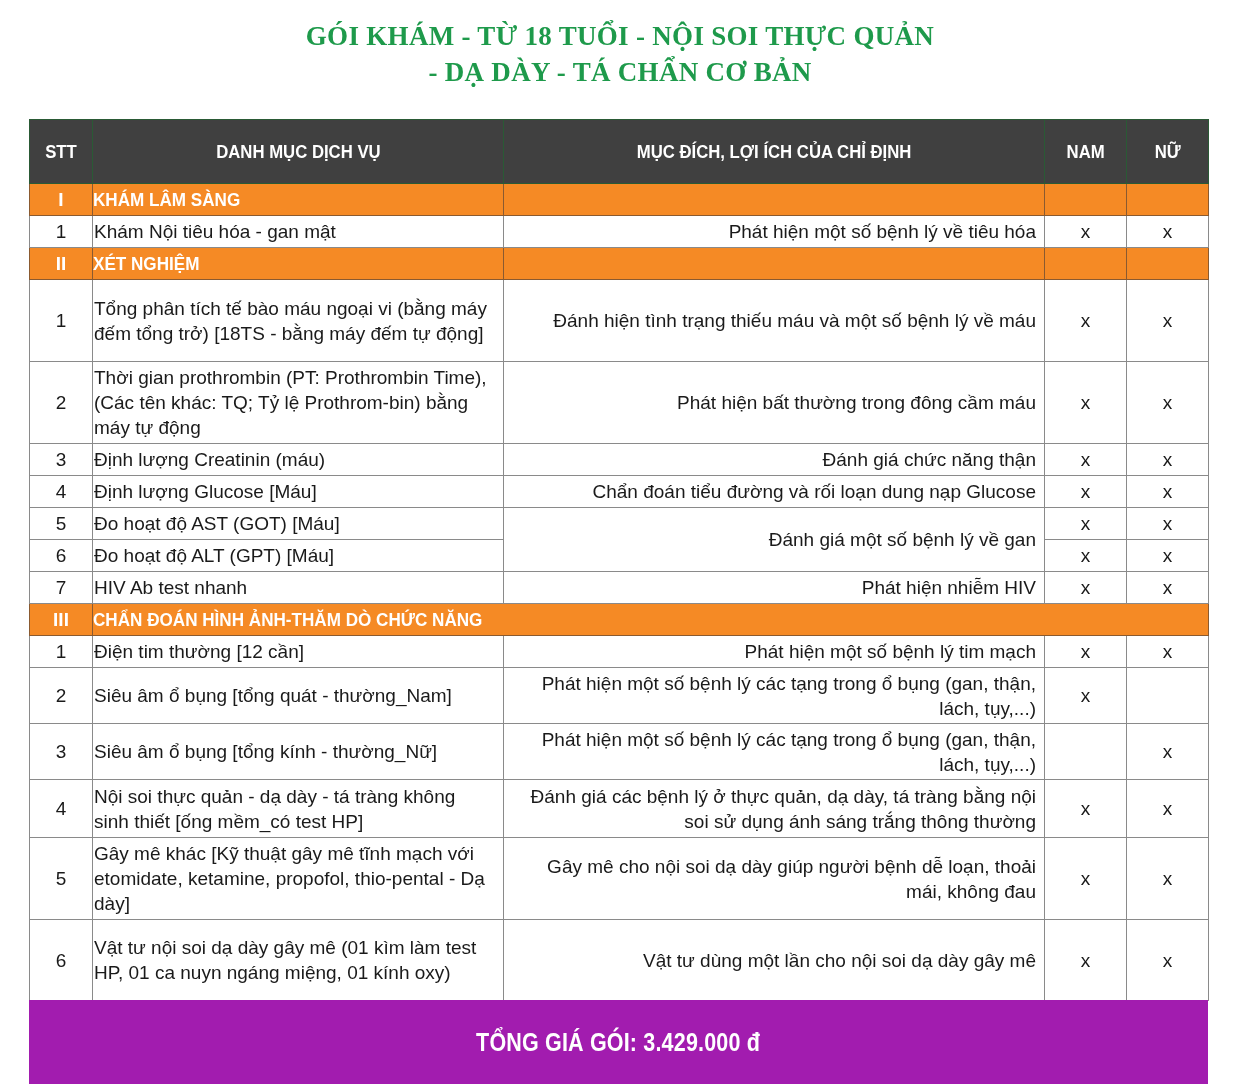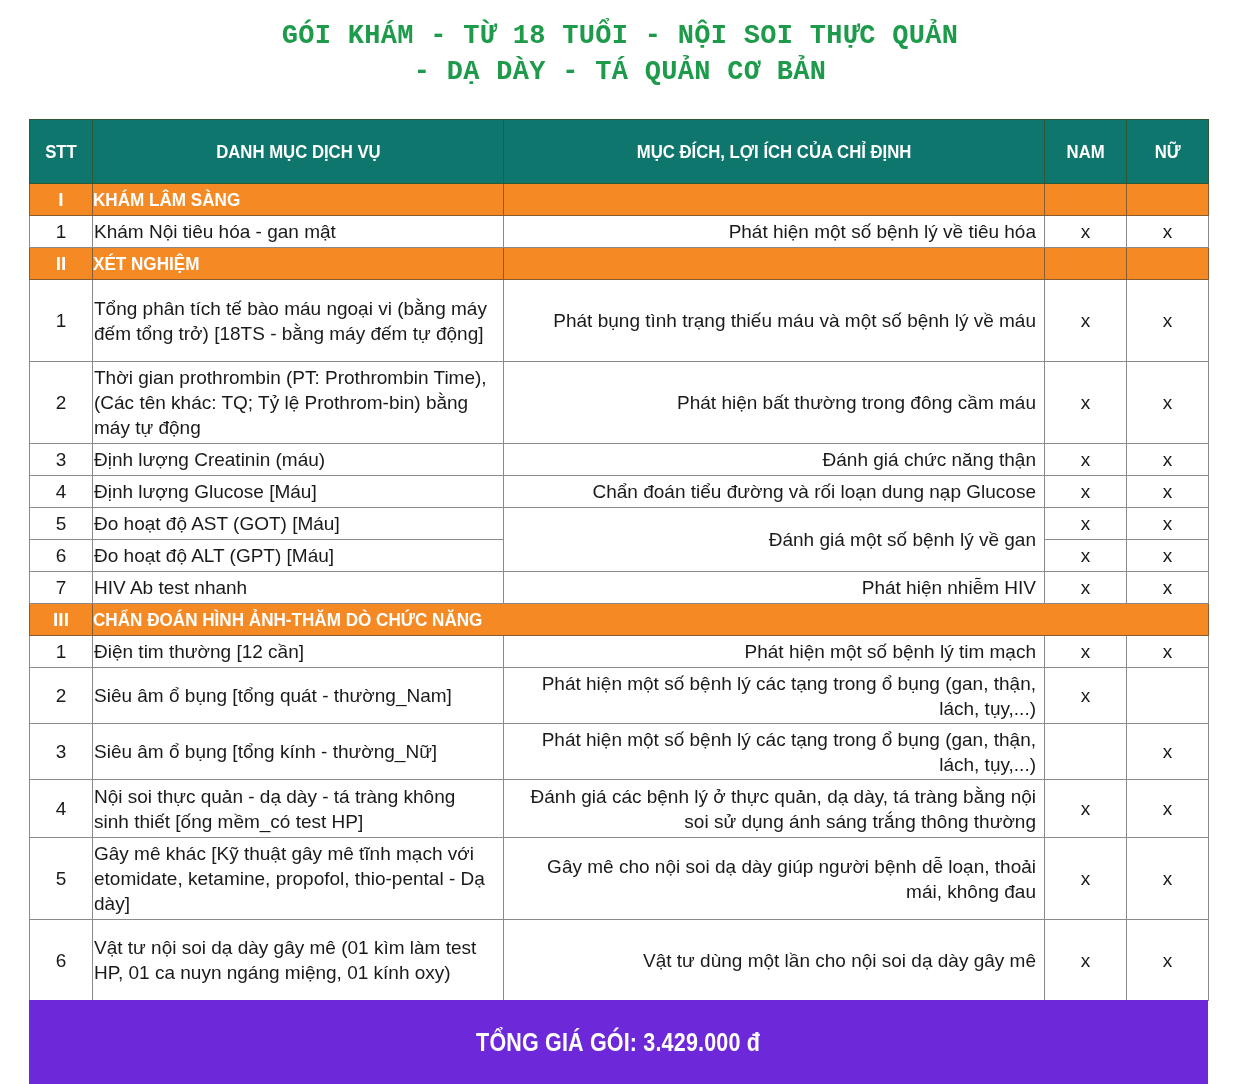--- a/index.html
+++ b/index.html
@@ -1,50 +1,50 @@
 <!DOCTYPE html>
 <html><head>
   <meta charset="utf-8">
   <style>
     html, body { margin:0; padding:0; background:#ffffff; }
     body { width:1240px; height:1084px; position:relative; overflow:hidden;
            font-family:"Liberation Sans", sans-serif; }
     .title { position:absolute; left:0; top:18px; width:1240px; text-align:center;
-             color:#1e9a4b; font-family:Liberation Mono, monospace; font-weight:bold;
+             color:#1e9a4b; font-family:Liberation Serif, serif; font-weight:bold;
              font-size:27px; line-height:36px; letter-spacing:0.3px; }
     .tbl { position:absolute; left:29px; top:119px; width:1179px; }
     table { border-collapse:collapse; width:1179px; table-layout:fixed; }
     td, th { border:1px solid #8a8a8a; padding:0; vertical-align:middle; }
     col.c1 { width:63px; } col.c2 { width:411px; } col.c3 { width:541px; }
     col.c4 { width:82px; } col.c5 { width:82px; }
-    thead th { background:#0f766e; color:#ffffff; font-weight:bold; font-size:19px;
+    thead th { background:#404040; color:#ffffff; font-weight:bold; font-size:19px;
                height:63px; border-color:#2a5a35; font-family:"Liberation Sans", sans-serif;
                transform-origin:center; }
     thead th span { display:inline-block; transform:scaleX(0.88); }
     tr.sec td { background:#f58a25; color:#ffffff; font-weight:bold; font-size:19px;
                 height:31px; border-color:#8a5a30; }
     tr.sec td.num { text-align:center; }
     tr.sec td.lbl { }
     tr.sec td.lbl span { display:inline-block; transform:scaleX(0.9); transform-origin:left; white-space:nowrap; }
     tr.item td { background:#ffffff; color:#1a1a1a; font-size:19px; line-height:25px; }
     tr.item td.num { text-align:center; }
     tr.item td.name { padding:0 8px 0 1px; }
     tr.item td.purpose { padding:0 8px 0 8px;text-align:right; }
     tr.item td.mark { text-align:center; }
     .footer { position:absolute; left:29px; top:1000px; width:1179px; height:84px;
-              background:#6d28d9; display:flex; align-items:center; justify-content:center; }
+              background:#a21caf; display:flex; align-items:center; justify-content:center; }
     .footer span { color:#ffffff; font-weight:bold; font-size:25px; display:inline-block;
                    transform:scaleX(0.86); letter-spacing:0.2px; }
   </style>
 </head>
 <body>
 
 <div class="title">
   <div>GÓI KHÁM - TỪ 18 TUỔI - NỘI SOI THỰC QUẢN</div>
-  <div>- DẠ DÀY - TÁ QUẢN CƠ BẢN</div>
+  <div>- DẠ DÀY - TÁ CHẨN CƠ BẢN</div>
 </div>
 
 <div class="tbl">
   <table>
     <colgroup>
         <col class="c1">
         <col class="c2">
         <col class="c3">
         <col class="c4">
         <col class="c5">
@@ -78,21 +78,21 @@
       <tr class="sec">
         <td class="num">II</td>
         <td class="lbl"><span>XÉT NGHIỆM</span></td>
         <td></td>
           <td></td>
           <td></td>
       </tr>
       <tr class="item" style="height:82px">
         <td class="num">1</td>
         <td class="name">Tổng phân tích tế bào máu ngoại vi (bằng máy đếm tổng trở) [18TS - bằng máy đếm tự động]</td>
-        <td class="purpose">Phát bụng tình trạng thiếu máu và một số bệnh lý về máu</td>
+        <td class="purpose">Đánh hiện tình trạng thiếu máu và một số bệnh lý về máu</td>
         <td class="mark">x</td>
         <td class="mark">x</td>
       </tr>
       <tr class="item" style="height:82px">
         <td class="num">2</td>
         <td class="name">Thời gian prothrombin (PT: Prothrombin Time), (Các tên khác: TQ; Tỷ lệ Prothrom-bin) bằng máy tự động</td>
         <td class="purpose">Phát hiện bất thường trong đông cầm máu</td>
         <td class="mark">x</td>
         <td class="mark">x</td>
       </tr>

